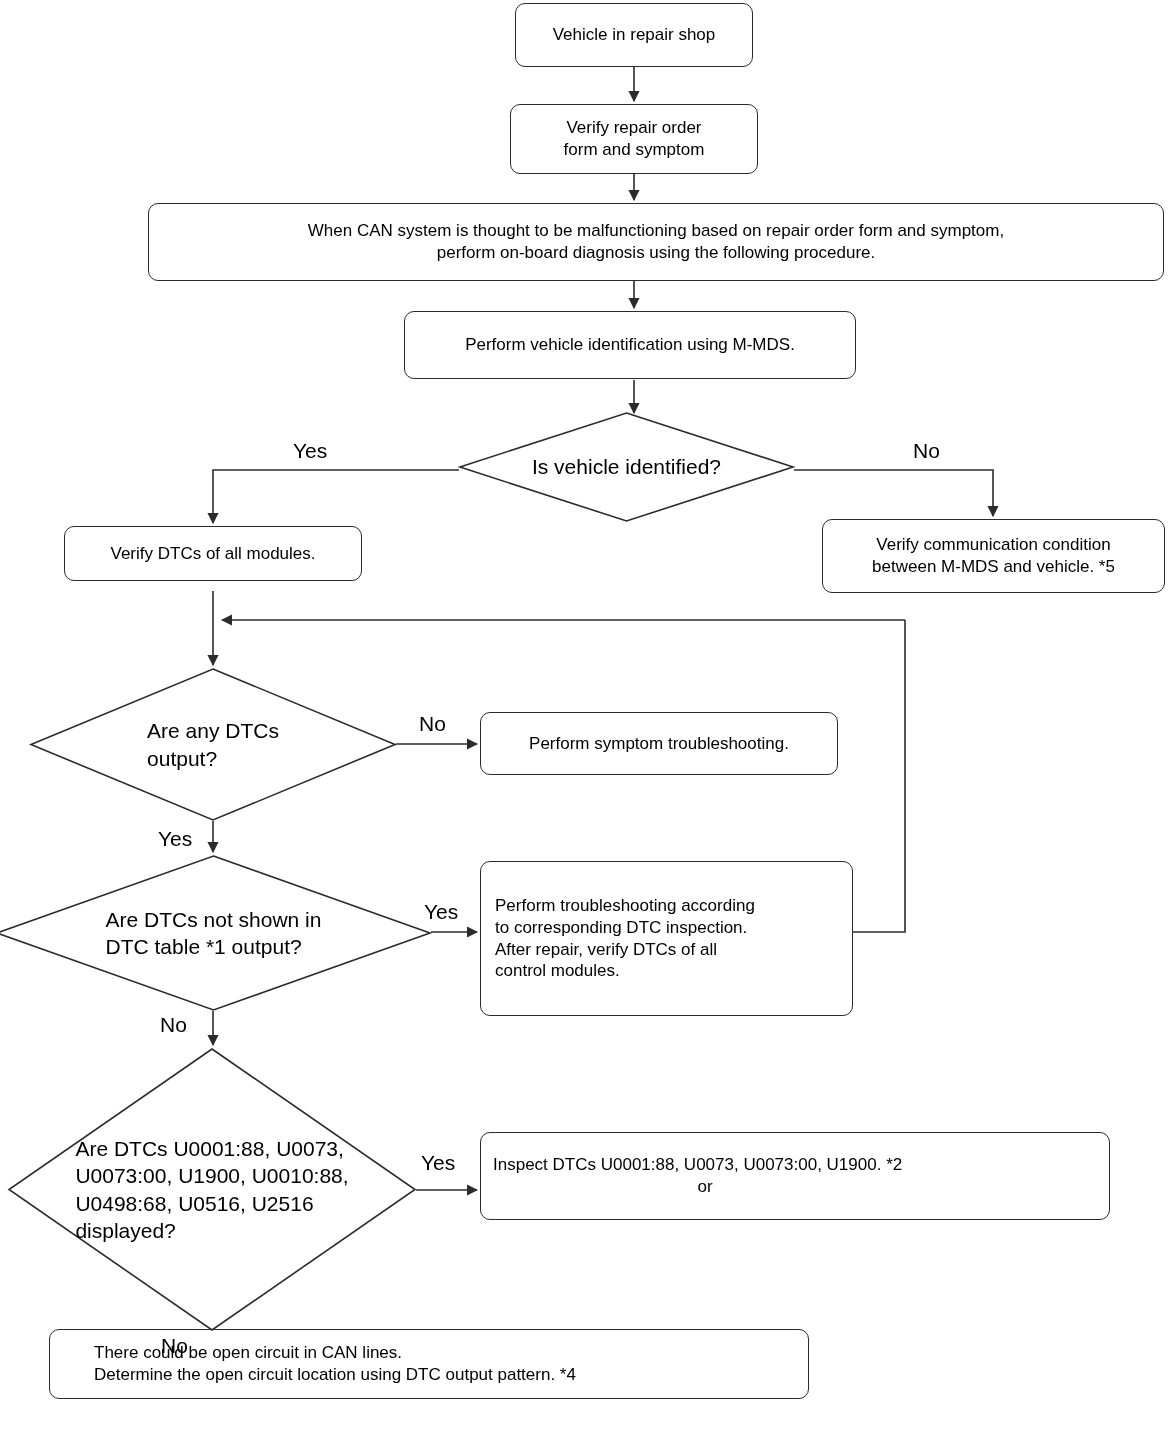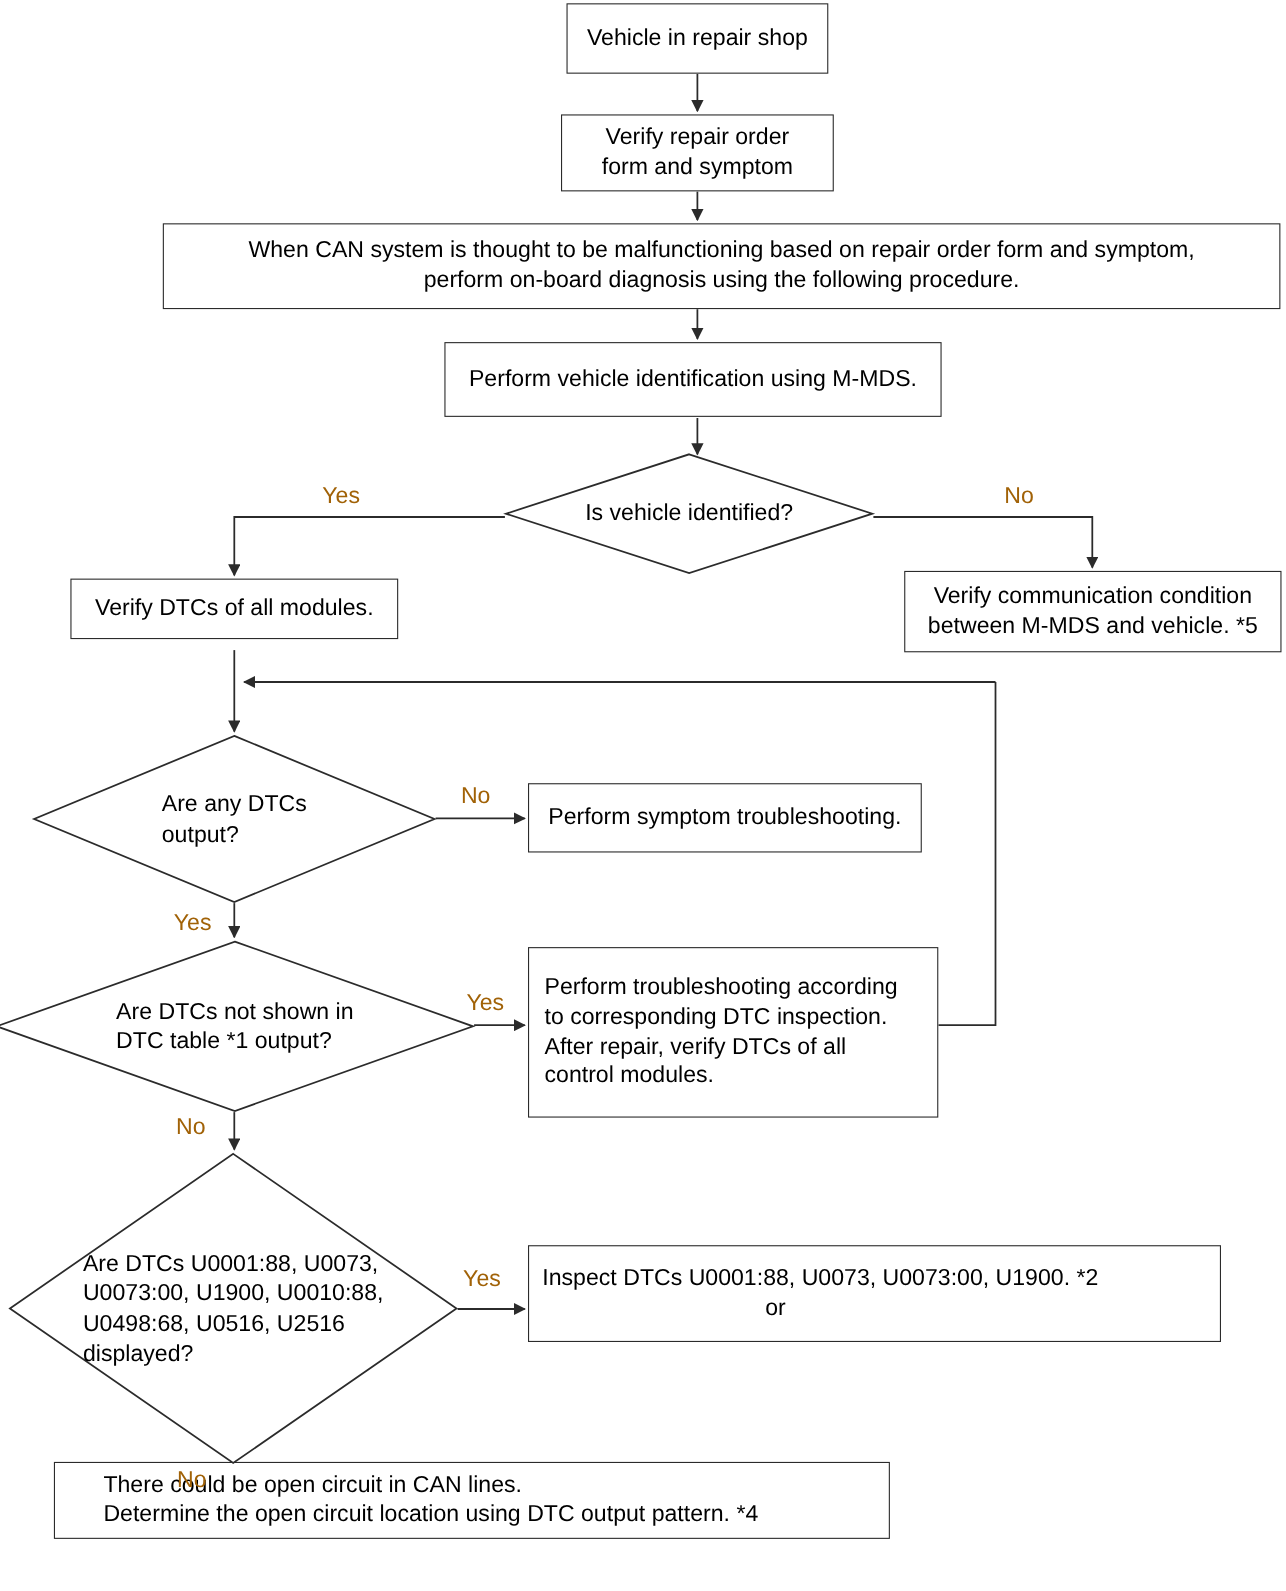--- a/index.html
+++ b/index.html
@@ -18,22 +18,23 @@
   }
   .node {
     position: absolute;
     box-sizing: border-box;
     display: flex;
     align-items: center;
     justify-content: center;
     text-align: center;
     line-height: 1.28;
     white-space: pre-line;
-    font-size: 21px;
+    font-size: 17px;
     color: #000;
+    border-radius: 10px;
   }
   .box {
     border: 1.6px solid #2b2b2b;
     background: #ffffff;
   }
   .box.left-align {
     justify-content: flex-start;
     text-align: left;
   }
   .diamond-wrap {
@@ -55,21 +56,21 @@
     align-items: center;
     justify-content: center;
     white-space: pre-line;
     font-size: 21px;
     line-height: 1.3;
     color: #000;
   }
   .edge-label {
     position: absolute;
     font-size: 21px;
-    color: #a16207;
+    color: #000000;
     white-space: nowrap;
   }
   #wires {
     position: absolute;
     left: 0;
     top: 0;
     width: 1169px;
     height: 1446px;
     pointer-events: none;
   }

